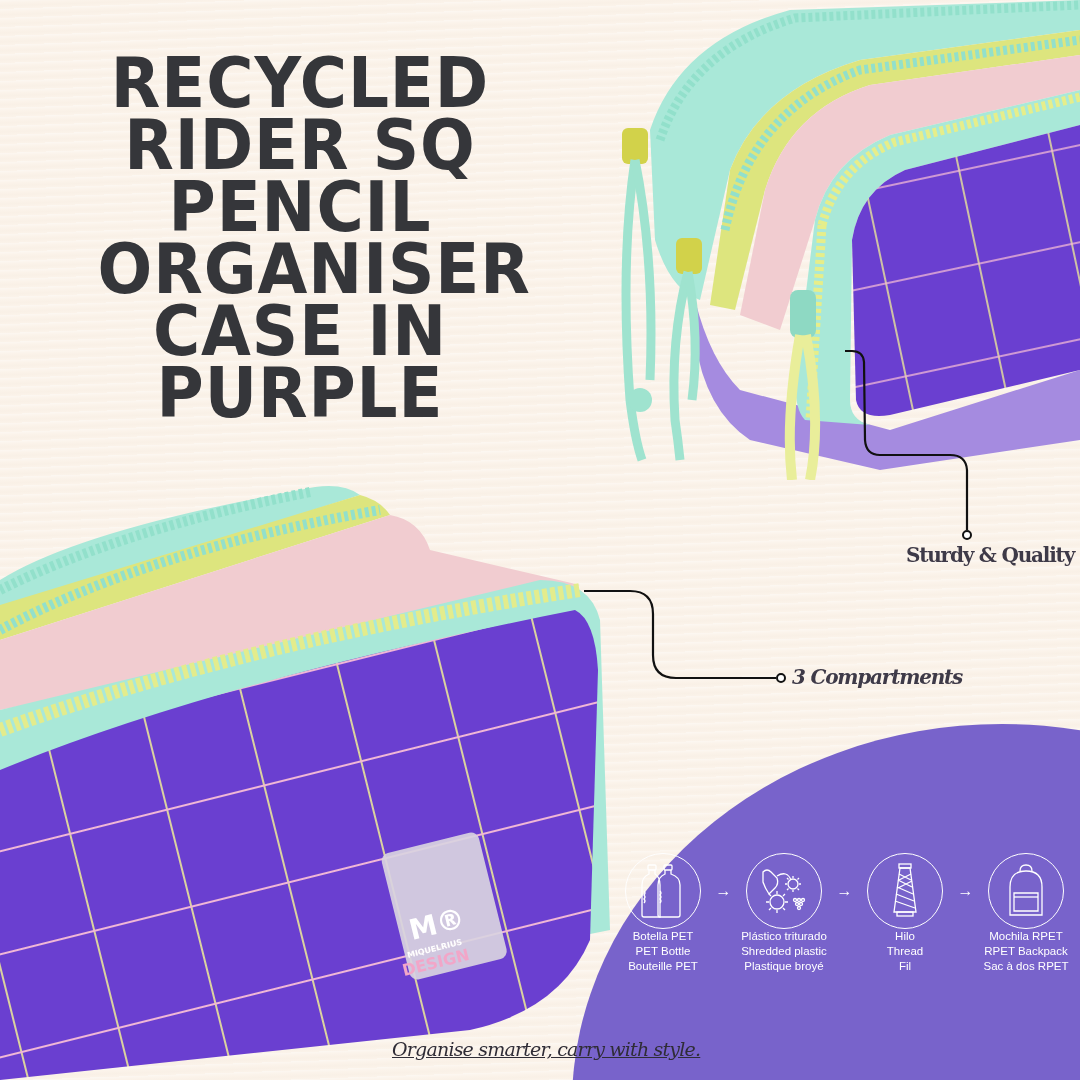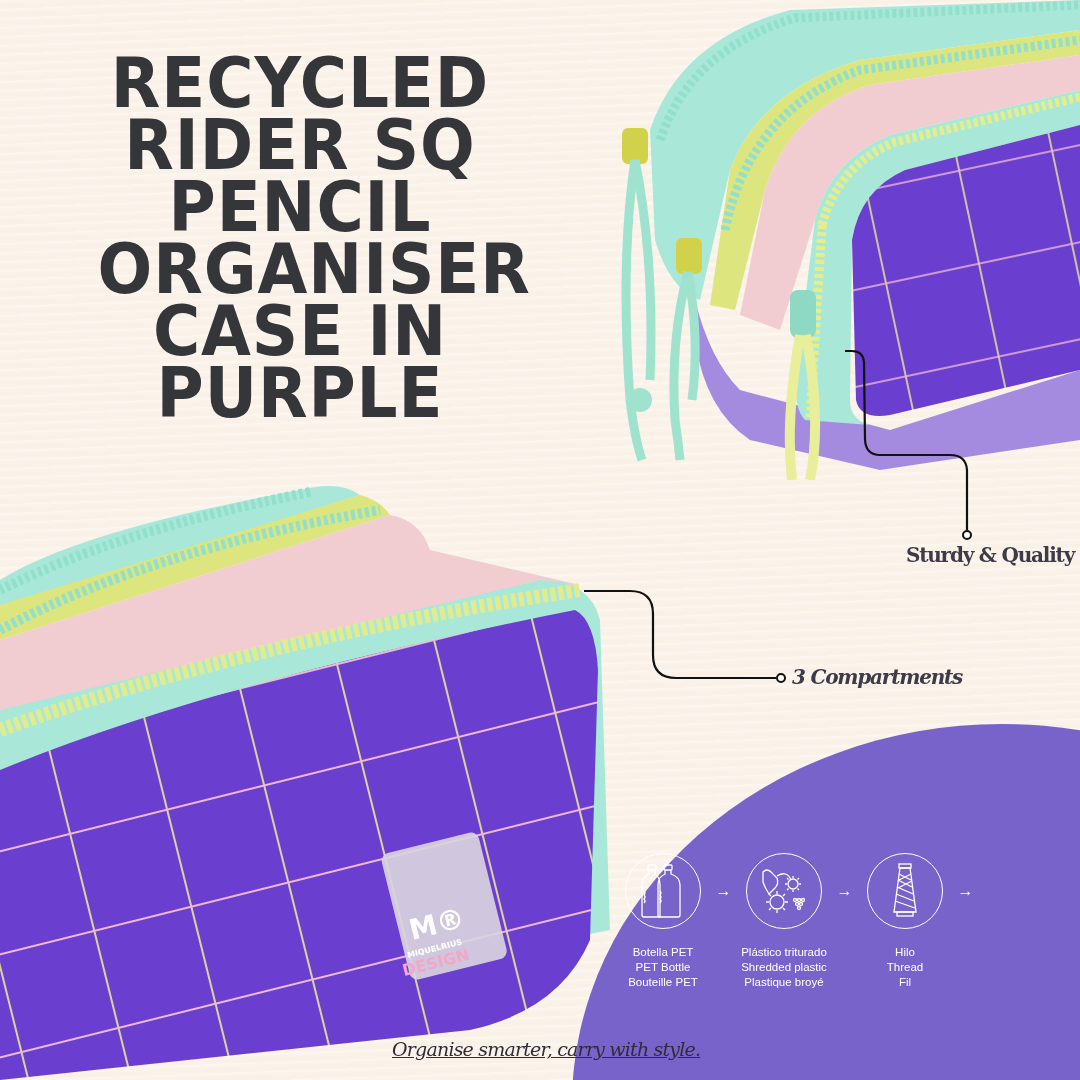--- a/index.html
+++ b/index.html
@@ -74,21 +74,21 @@
     flex-direction: column;
     align-items: center;
   }
   .step-icon {
     width: 76px; height: 76px;
     border: 1.4px solid #ffffff;
     border-radius: 50%;
     display: flex; align-items: center; justify-content: center;
   }
   .step-label {
-    margin-top: 16px;
+    margin-top: 0;
     color: #ffffff;
     font-size: 11.5px;
     line-height: 15px;
     text-align: center;
     white-space: nowrap;
   }
   .step-arrow {
     width: 19px;
     height: 76px;
     display: flex; align-items: center; justify-content: center;
@@ -259,16 +259,31 @@
           <path d="M12 12 L24 18 M11 18 L25 25 M10 25 L26 32 M9 32 L27 39 M8 39 L28 46 M24 12 L12 18 M25 19 L11 26"></path>
         </svg>
       </div>
       <div class="step-label">
         <div>Hilo</div>
         <div>Thread</div>
         <div>Fil</div>
       </div>
     </div>
     <div class="step-arrow">→</div>
+    <div class="step">
+      <div class="step-icon">
+        <svg width="44" height="56" viewBox="0 0 44 56" fill="none" stroke="#fff" stroke-width="1.3">
+          <path d="M16 8 Q16 2 22 2 Q28 2 28 8"></path>
+          <path d="M6 52 L6 24 Q6 8 22 8 Q38 8 38 24 L38 52 Z"></path>
+          <path d="M10 30 L34 30 L34 48 L10 48 Z"></path>
+          <path d="M10 34 L34 34"></path>
+        </svg>
+      </div>
+      <div class="step-label">
+        <div>Mochila RPET</div>
+        <div>RPET Backpack</div>
+        <div>Sac à dos RPET</div>
+      </div>
+    </div>
   </div>
 
   <div class="tagline">Organise smarter, carry with style.</div>
 </div>
 
 </body></html>

